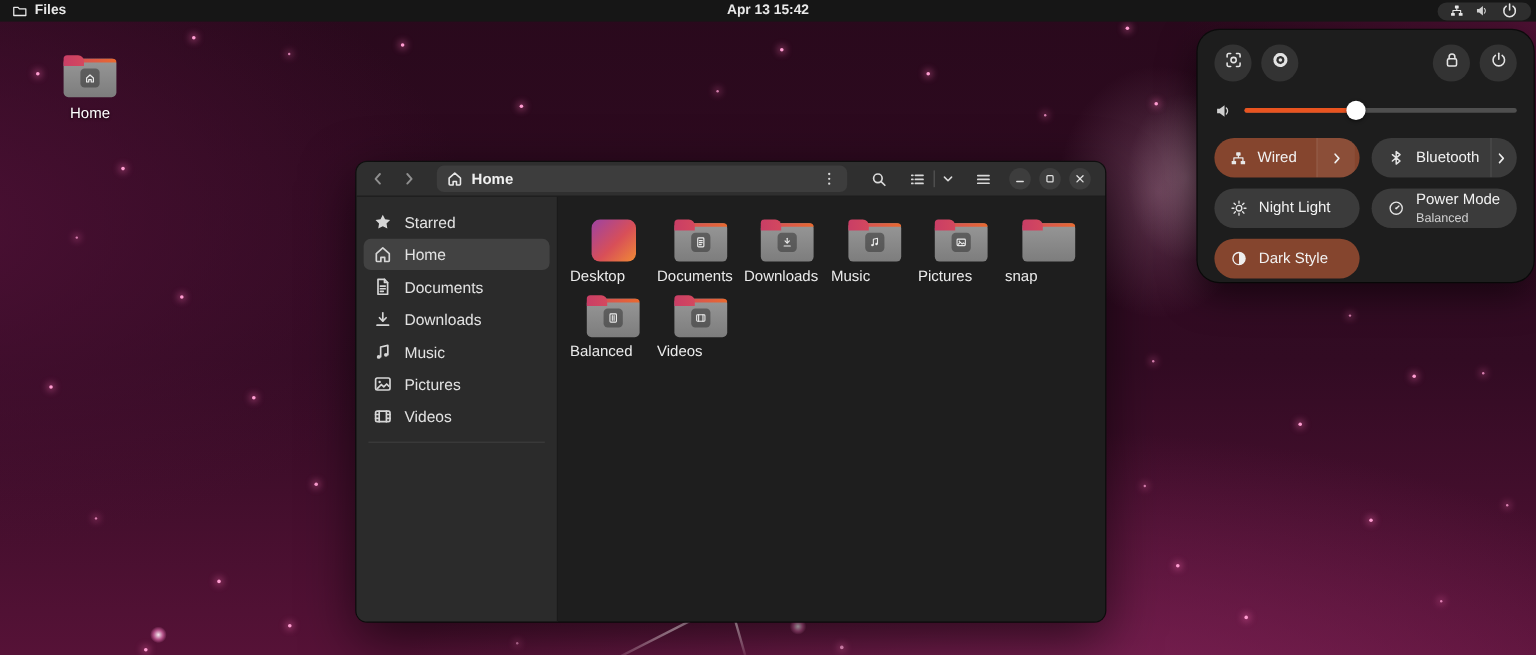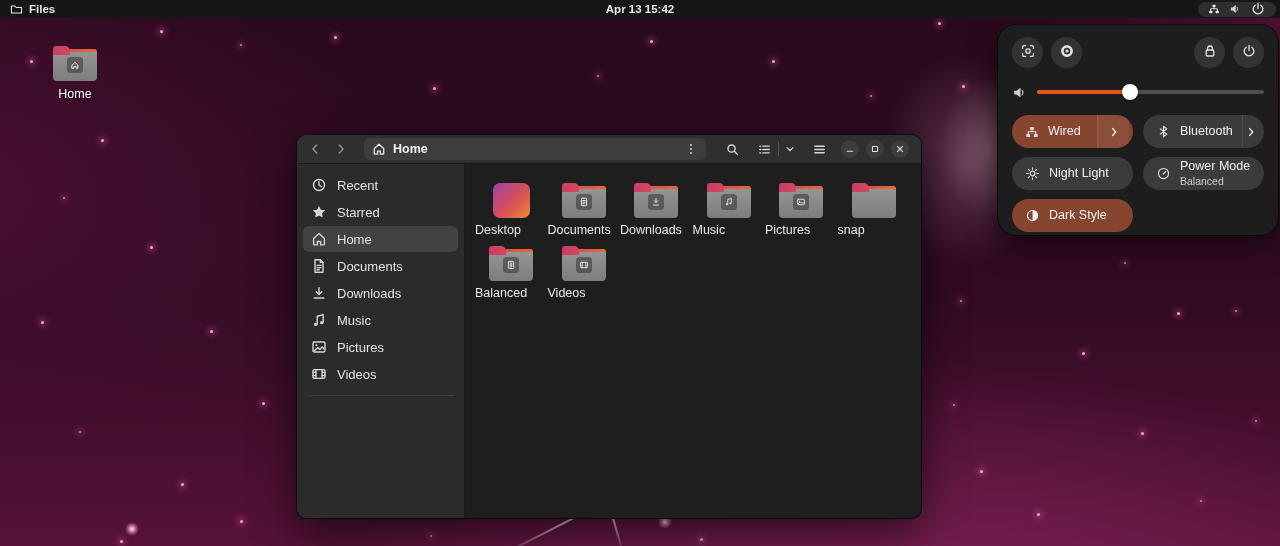--- a/index.html
+++ b/index.html
@@ -287,29 +287,20 @@
             <path d="M4.6 4.6l6.8 6.8M11.4 4.6l-6.8 6.8"></path>
           </svg>
         </div>
     </div>
   </div>
   <div class="win-body">
     <div class="sidebar" id="sidebar">
         <div class="sb-item">
           <span class="icn">
             <svg width="16" height="16" viewBox="0 0 16 16" fill="none" stroke="#d6d6d6" stroke-width="1.4" stroke-linecap="round" stroke-linejoin="round">
-              <circle cx="8" cy="8" r="5.5"></circle>
-              <path d="M8 4.8v3.4l2.2 1.3"></path>
-            </svg>
-          </span>
-          <span>Recent</span>
-        </div>
-        <div class="sb-item">
-          <span class="icn">
-            <svg width="16" height="16" viewBox="0 0 16 16" fill="none" stroke="#d6d6d6" stroke-width="1.4" stroke-linecap="round" stroke-linejoin="round">
               <path d="M8 1.9l1.9 3.8 4.2.6-3 3 .7 4.2L8 11.5l-3.8 2 .7-4.2-3-3 4.2-.6z" fill="#d6d6d6" stroke="none"></path>
             </svg>
           </span>
           <span>Starred</span>
         </div>
         <div class="sb-item active">
           <span class="icn">
             <svg width="16" height="16" viewBox="0 0 16 16" fill="none" stroke="#d6d6d6" stroke-width="1.4" stroke-linecap="round" stroke-linejoin="round">
               <path d="M2.6 7.4L8 2.6l5.4 4.8v5.6a.9.9 0 0 1-.9.9H9.6v-3.4H6.4v3.4H3.5a.9.9 0 0 1-.9-.9z"></path>
             </svg>

